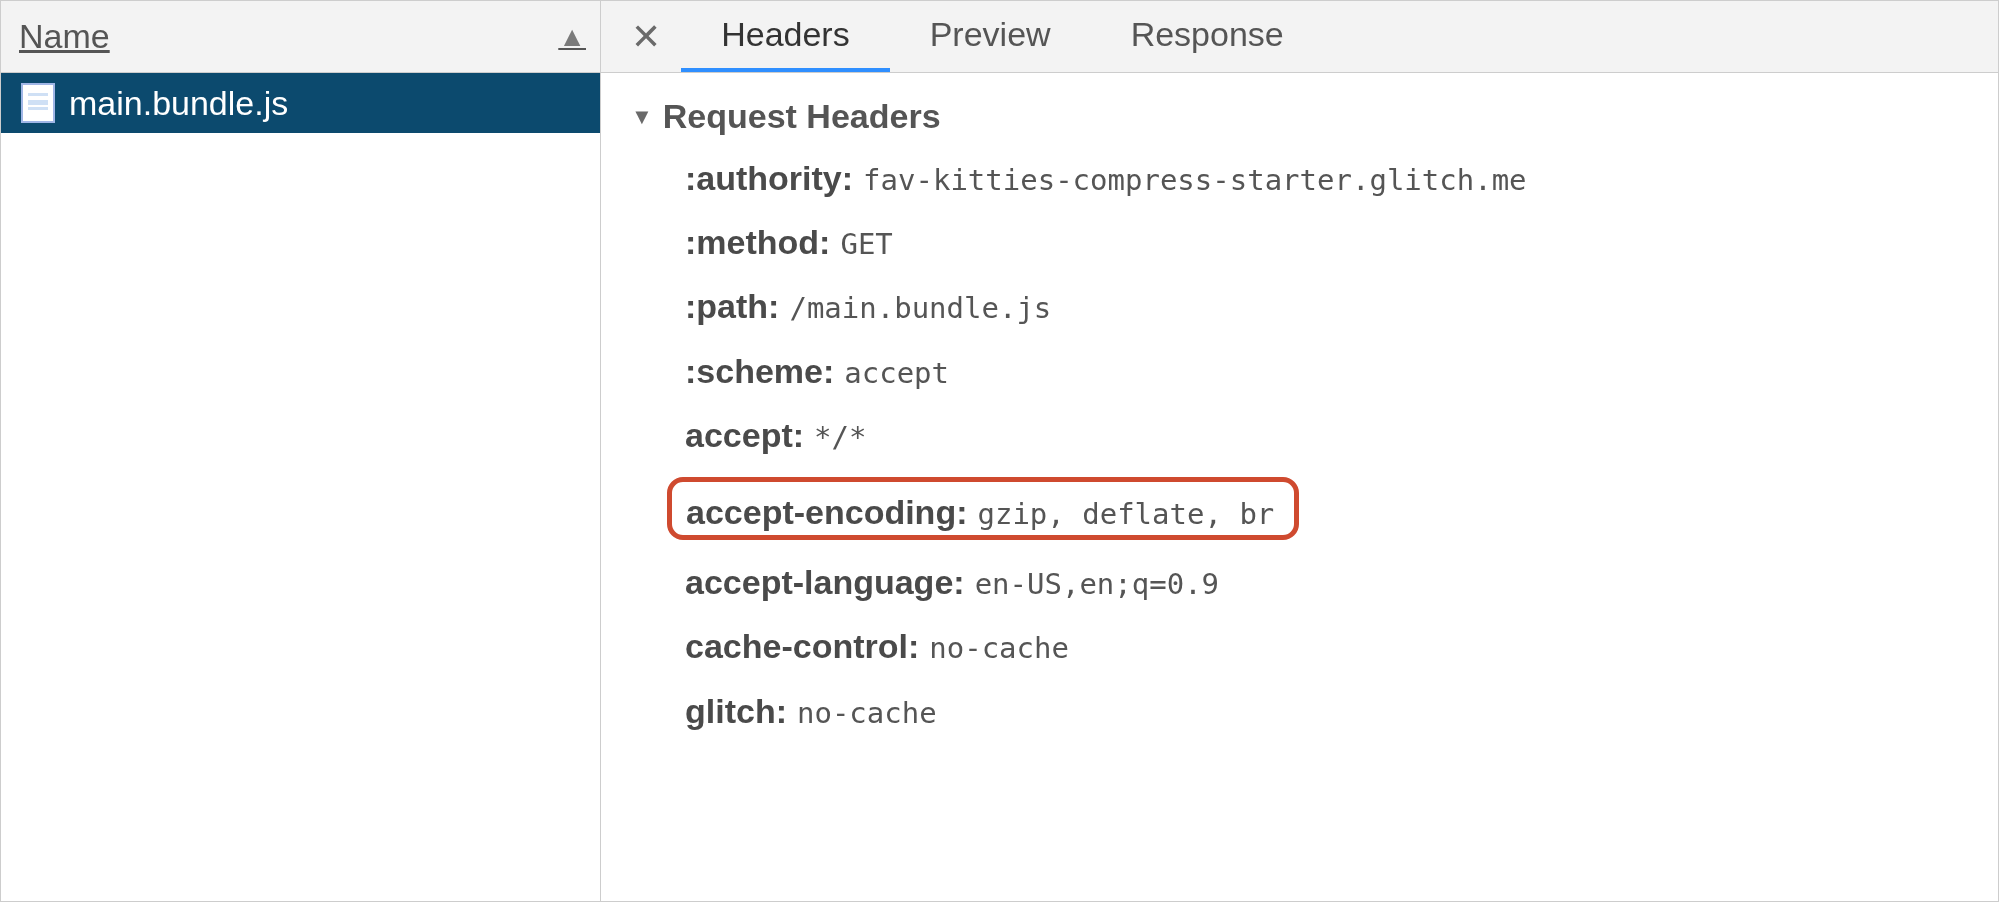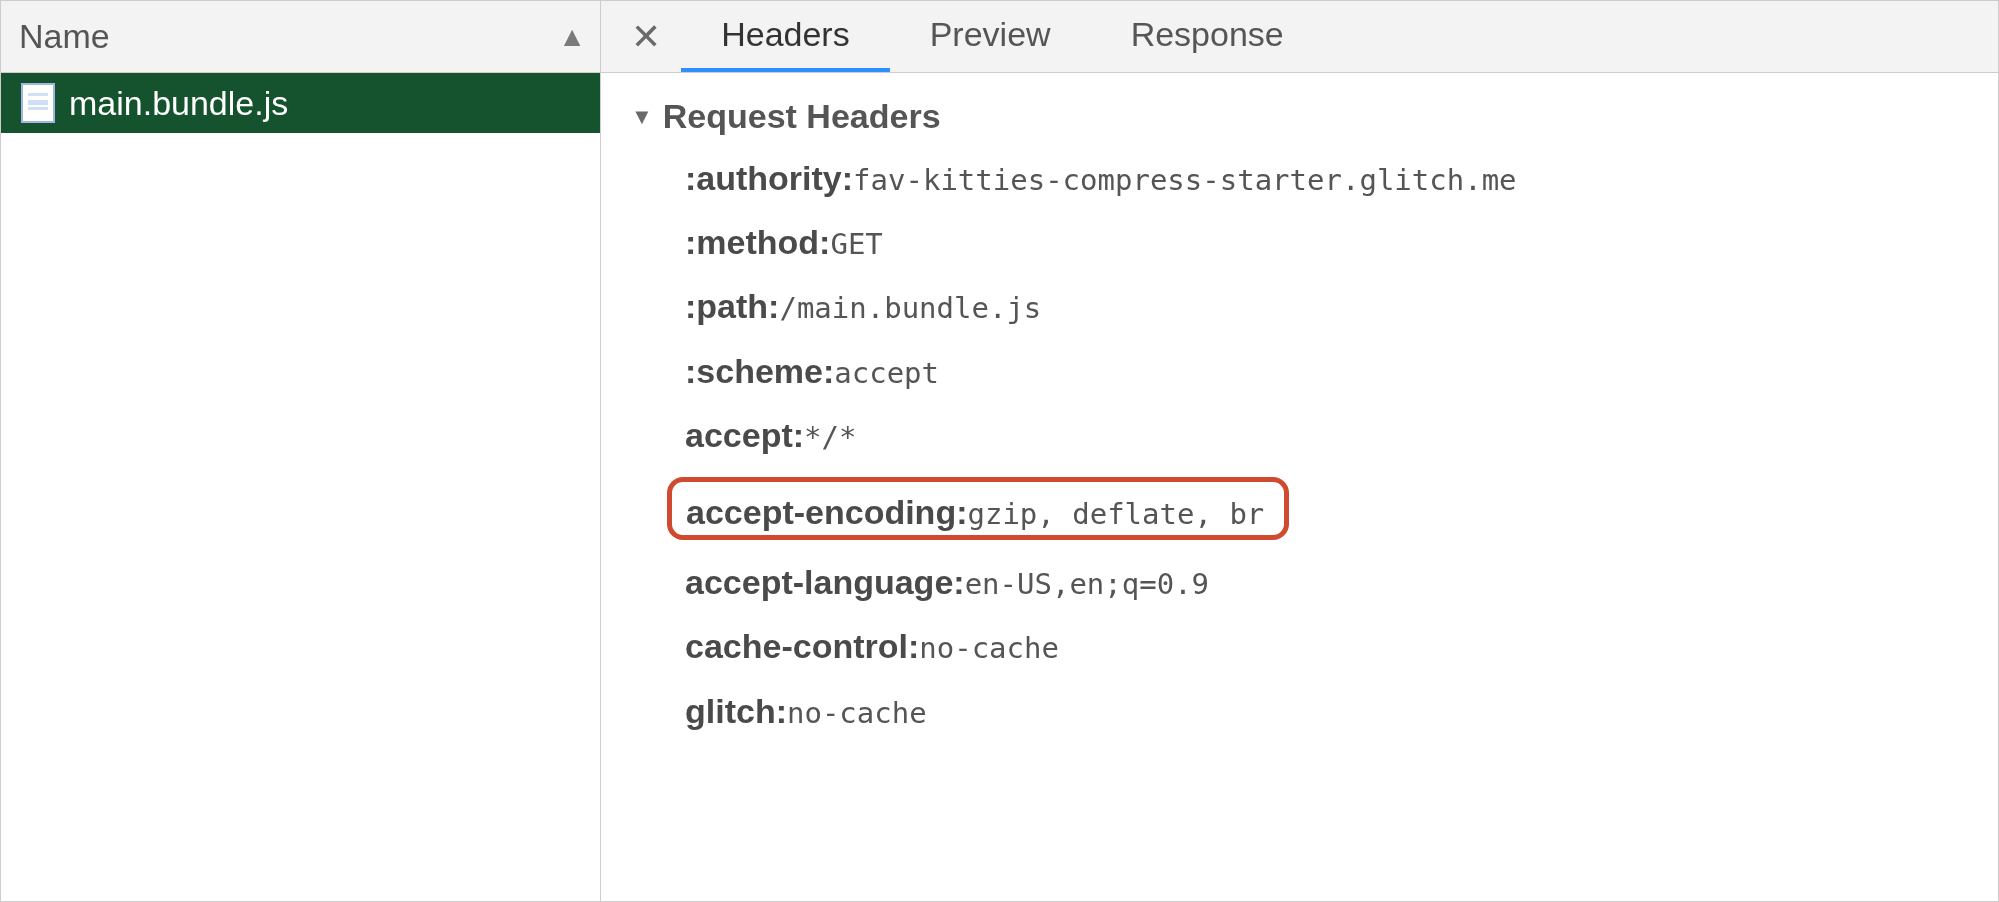--- a/index.html
+++ b/index.html
@@ -28,32 +28,33 @@
   }
   .sidebar-header {
     height: 72px;
     background: #f3f3f3;
     border-bottom: 1px solid #cdcdcd;
     display: flex;
     align-items: center;
     padding: 0 14px 0 18px;
     color: #555;
     font-size: 34px;
+    text-decoration: underline;
   }
   .sidebar-header .col-title { flex: 1; }
   .sidebar-header .sort-arrow {
     color: #7a7a7a;
     font-size: 28px;
     user-select: none;
   }
   .file-row {
     height: 60px;
     display: flex;
     align-items: center;
-    background: #14532d;
+    background: #0c4a6e;
     color: #fff;
     padding-left: 20px;
     font-size: 34px;
     gap: 14px;
   }
   .file-icon {
     width: 34px;
     height: 40px;
     background: #fff;
     border: 2px solid #a0b6e6;
@@ -128,20 +129,21 @@
   }
   .headers-list {
     padding: 20px 0 0 54px;
     display: flex;
     flex-direction: column;
     gap: 20px;
   }
   .header-line {
     display: flex;
     align-items: baseline;
+    gap: 10px;
     font-size: 34px;
     color: #555;
     line-height: 1.3;
     white-space: nowrap;
   }
   .header-name {
     font-weight: 700;
     color: #4a4a4a;
   }
   .header-value {

